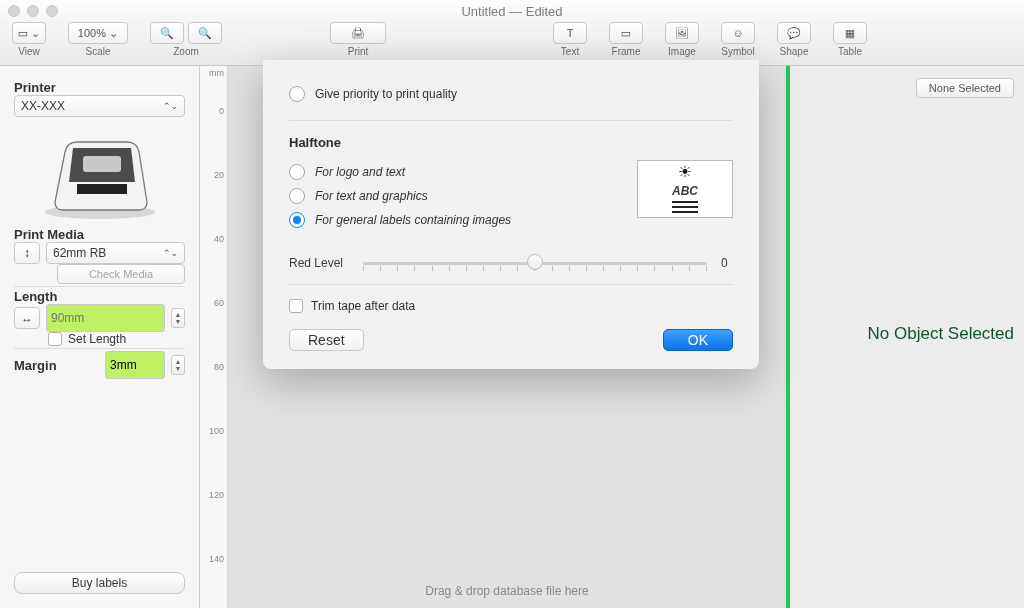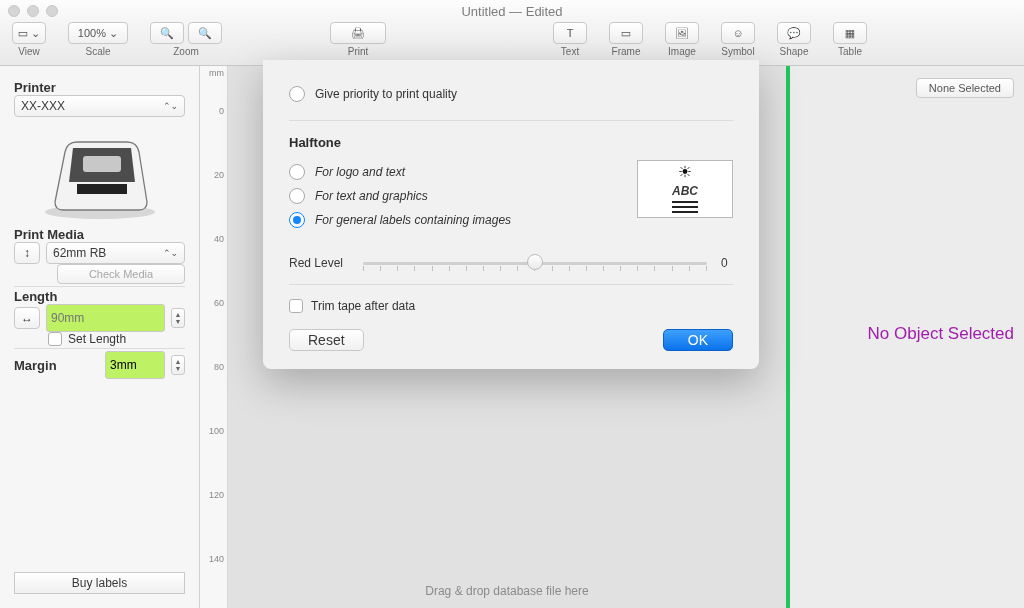--- a/index.html
+++ b/index.html
@@ -30,34 +30,34 @@
   .sel .caret { font-size:9px; color:#555; }
   .printer-img { height:110px; display:flex; align-items:center; justify-content:center;}
   .small-row { display:flex; gap:6px; align-items:center;}
   .icon-box { width:26px; height:22px; border:1px solid #c9c9c9; border-radius:4px; background:linear-gradient(#fff,#f1f1f1); display:flex; align-items:center; justify-content:center; font-size:12px;}
   .btn-wide { width:128px; height:20px; border:1px solid #c9c9c9; border-radius:4px; background:linear-gradient(#fff,#f1f1f1); font-size:11px; color:#a7a7a7; display:flex; align-items:center; justify-content:center;}
   .input-small { width:60px; height:28px; border:1px solid #c9c9c9; border-radius:3px; background:#bef264; font-size:12px; padding:0 4px;}
   .stepper { width:14px; height:20px; border:1px solid #c9c9c9; border-radius:3px; background:linear-gradient(#fff,#efefef); font-size:7px; display:flex; flex-direction:column; justify-content:center; align-items:center; line-height:7px; color:#666;}
   .chk { width:14px; height:14px; border:1px solid #b0b0b0; border-radius:3px; background:#fff; display:inline-block;}
   .label { font-size:12px; color:#333;}
   .separator { height:1px; background:#dcdcdc; margin:2px 0;}
-  .buy-btn { width:100%; height:22px; border:1px solid #c9c9c9; border-radius:0; background:linear-gradient(#fff,#f0f0f0); font-size:12px; display:flex; align-items:center; justify-content:center; margin-top:auto;}
+  .buy-btn { width:100%; height:22px; border:1px solid #c9c9c9; border-radius:8px; background:linear-gradient(#fff,#f0f0f0); font-size:12px; display:flex; align-items:center; justify-content:center; margin-top:auto;}
 
   
   .center { flex:1; display:flex; background:#e8e8e8; position:relative;}
   .ruler-v { width:28px; background:#f7f7f7; border-right:1px solid #d7d7d7; position:relative; font-size:9px; color:#888;}
   .ruler-v .unit { position:absolute; right:3px; top:2px;}
   .ruler-v .tick { position:absolute; right:3px; width:20px; text-align:right;}
   .canvas-area { flex:1; position:relative; background:#e1e1e1;}
   .drag-hint { position:absolute; left:0; right:0; bottom:10px; text-align:center; font-size:12px; color:#8a8a8a;}
 
   
   .sidebar-right { width:238px; border-left:4px solid #22c55e; background:#ececec; padding:12px 10px; display:flex; flex-direction:column; align-items:flex-end; gap:26px;}
   .none-selected-btn { height:20px; padding:0 12px; border:1px solid #c9c9c9; border-radius:4px; background:linear-gradient(#fff,#f0f0f0); font-size:11px; color:#555; display:flex; align-items:center;}
-  .no-object { font-size:17px; color:#a21caf; margin-top:200px;}
+  .no-object { font-size:17px; color:#14532d; margin-top:200px;}
 
   
   .modal { position:absolute; left:263px; top:60px; width:496px; background:#f1f1f1; border-radius:0 0 8px 8px; box-shadow:0 14px 40px rgba(0,0,0,.25); padding:22px 26px 18px 26px;}
   .modal h5 { font-size:13px; font-weight:600; margin-bottom:10px; color:#2c2c2c;}
   .modal .opt-row { display:flex; align-items:center; gap:10px; padding:4px 0;}
   .radio { width:16px; height:16px; border-radius:50%; border:1px solid #a8a8a8; background:#fff; display:flex; align-items:center; justify-content:center;}
   .radio.on { border-color:#1285ff;}
   .radio.on::after { content:""; width:8px; height:8px; border-radius:50%; background:#1285ff;}
   .modal .divider { height:1px; background:#dcdcdc; margin:14px 0;}
   .halftone-wrap { display:flex; gap:18px;font-style:italic;}

